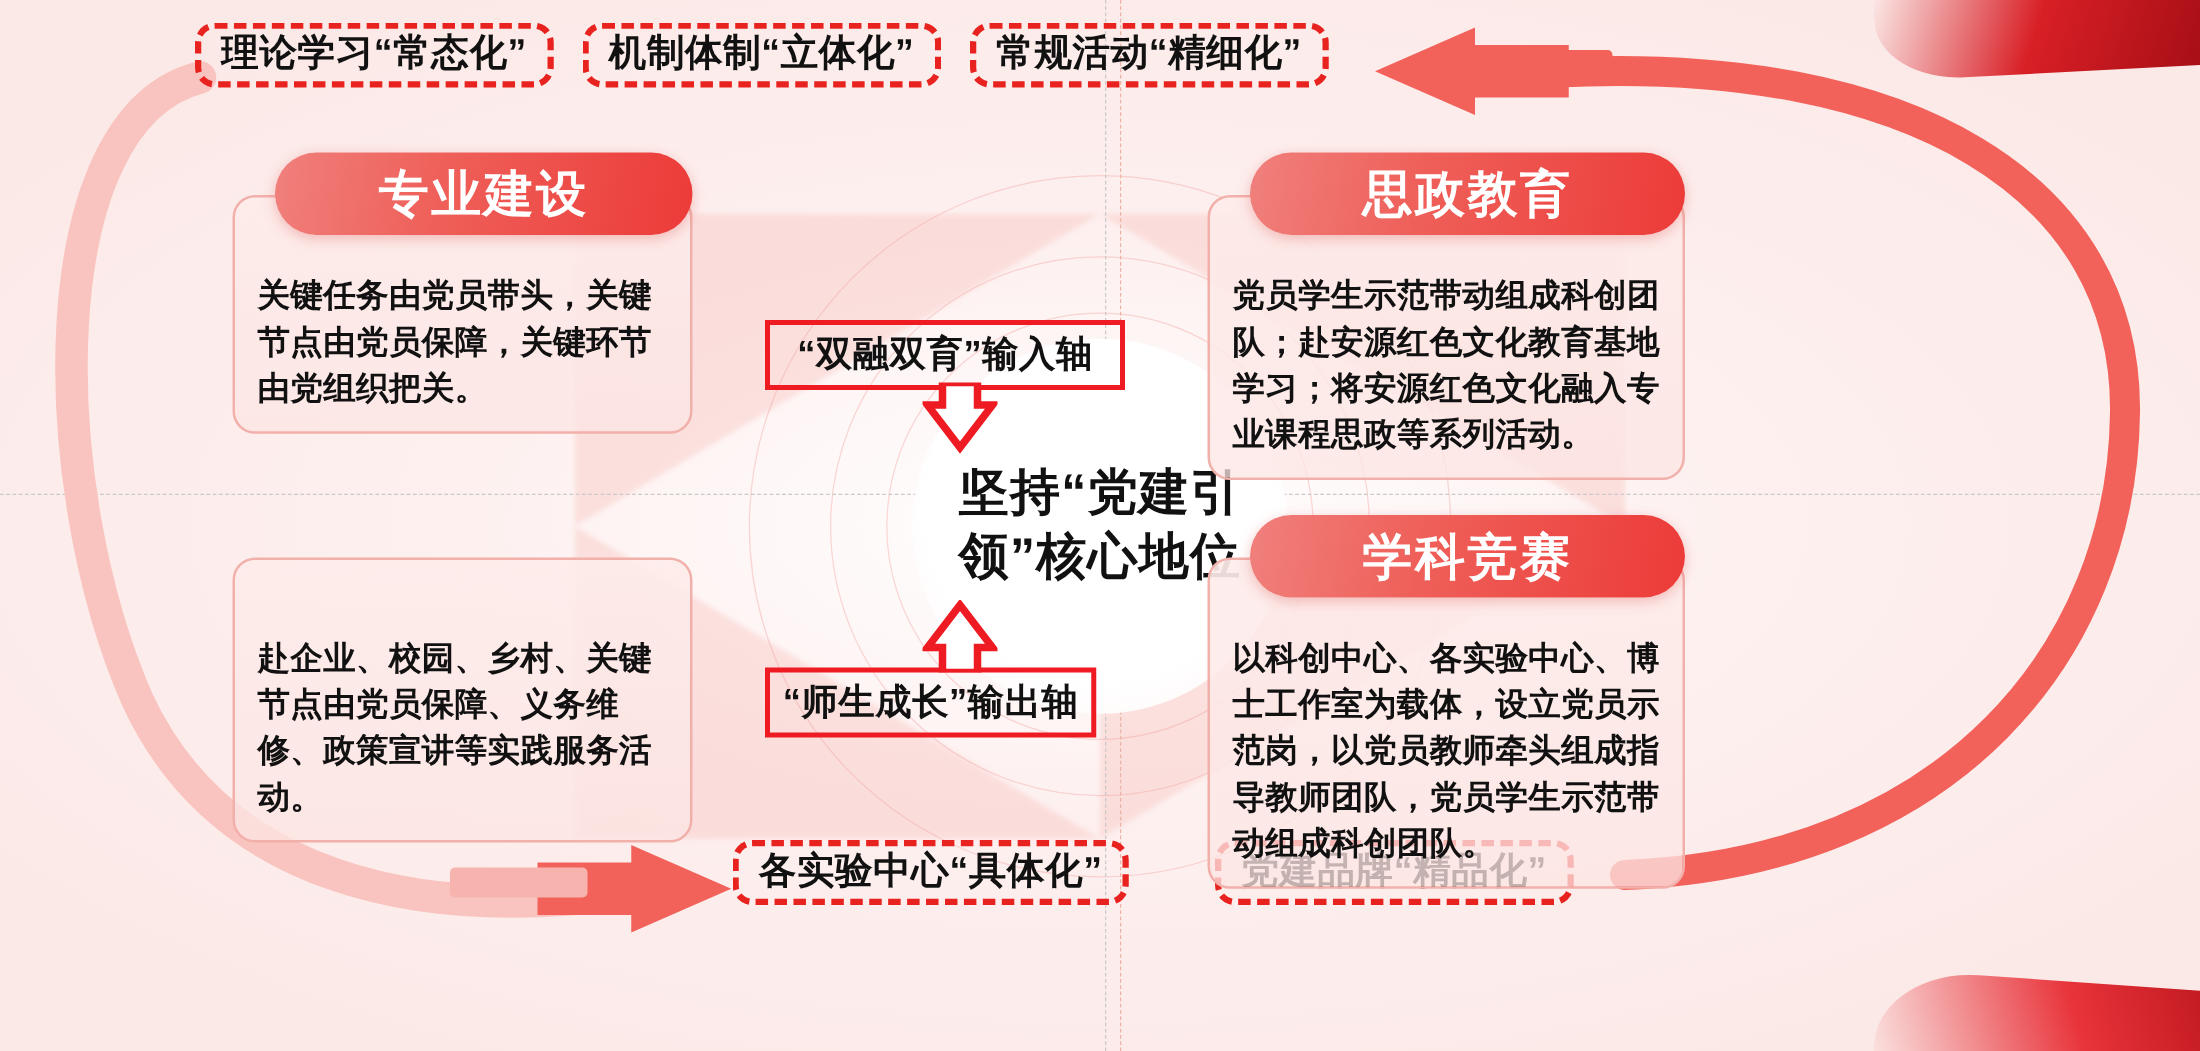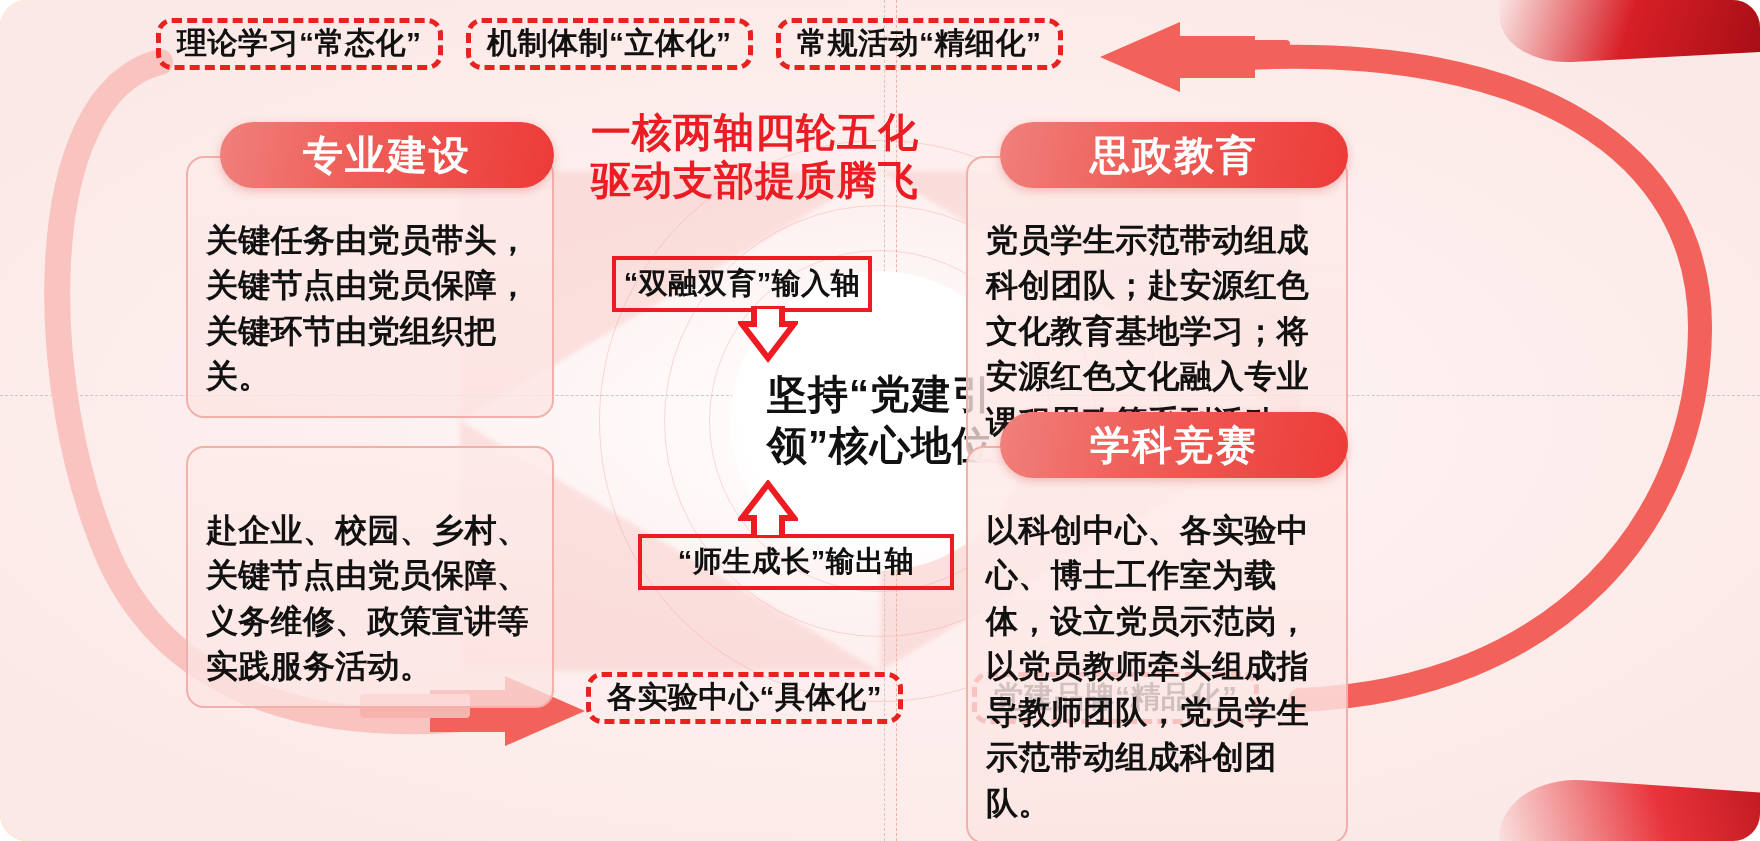--- a/index.html
+++ b/index.html
@@ -9,21 +9,20 @@
   }
   body {
     font-family: "Liberation Sans", "DejaVu Sans", sans-serif;
   }
   #stage {
     position: relative;
     width: 1760px;
     height: 841px;
     overflow: hidden;
     background: #fde047;
-    border-radius: 27px;
   }
 
   
   .bg-base {
     position: absolute;
     inset: 0;
     background:
       radial-gradient(ellipse 62% 58% at 50% 50%, #ffffff 0%, #fdf0ef 48%, #fbe9e7 100%);
   }
   .bg-corner-tr {
@@ -149,21 +148,21 @@
     top: 34px;
     width: 100%;
     box-sizing: border-box;
     border: 2px solid #f2b0ab;
     border-radius: 18px;
     background: linear-gradient(180deg, rgba(253,236,234,.92) 0%, rgba(252,229,227,.75) 100%);
     padding: 60px 18px 16px 18px;
   }
   .card.right .card-body { }
   .card-text {
-    font-size: 32px;
+    font-size: 26px;
     line-height: 1.42;
     color: #111111;
     font-weight: 700;
     letter-spacing: .3px;
   }
   .card-pill {
     position: absolute;
     top: 0;
     height: 66px;
     border-radius: 34px;
@@ -312,39 +311,35 @@
     <span>机制体制“立体化”</span>
   </div>
 
   <div class="chip" style="left:586px; top:672px;">
     <span>各实验中心“具体化”</span>
   </div>
   <div class="chip" style="left:972px; top:672px;">
     <span>党建品牌“精品化”</span>
   </div>
 
-  <div class="main-title" style="left:545px; top:108px;">
-    <div>一核两轴四轮五化</div>
-    <div>驱动支部提质腾飞</div>
-  </div>
 
   <div class="core-circle"></div>
   <div class="core-text">
     <div>坚持“党建引</div>
     <div>领”核心地位</div>
   </div>
 
-  <div class="axis-box" style="left:612px; top:256px; width:260px; height:56px;">
+  <div class="axis-box" style="left:612px; top:256px; width:288px; height:56px;">
     <span>“双融双育”输入轴</span>
   </div>
   <svg style="position:absolute; left:738px; top:306px; width:60px; height:60px;" viewBox="0 0 60 60">
     <path d="M 16 0 L 16 18 L 4 18 L 30 52 L 56 18 L 44 18 L 44 0 Z" fill="#ffffff" stroke="#ee1b22" stroke-width="6" stroke-linejoin="miter"></path>
   </svg>
 
-  <div class="axis-box" style="left:612px; top:534px; width:316px; height:56px;margin-left:26px;">
+  <div class="axis-box" style="left:612px; top:534px; width:265px; height:56px;">
     <span>“师生成长”输出轴</span>
   </div>
   <svg style="position:absolute; left:738px; top:480px; width:60px; height:58px;" viewBox="0 0 60 58">
     <path d="M 16 58 L 16 38 L 4 38 L 30 4 L 56 38 L 44 38 L 44 58 Z" fill="#ffffff" stroke="#ee1b22" stroke-width="6" stroke-linejoin="miter"></path>
   </svg>
 
   <div class="card left" style="left:186px; top:122px; width:368px; height:210px;">
     <div class="card-body">
       <div class="card-text">关键任务由党员带头，关键节点由党员保障，关键环节由党组织把关。</div>
     </div>

